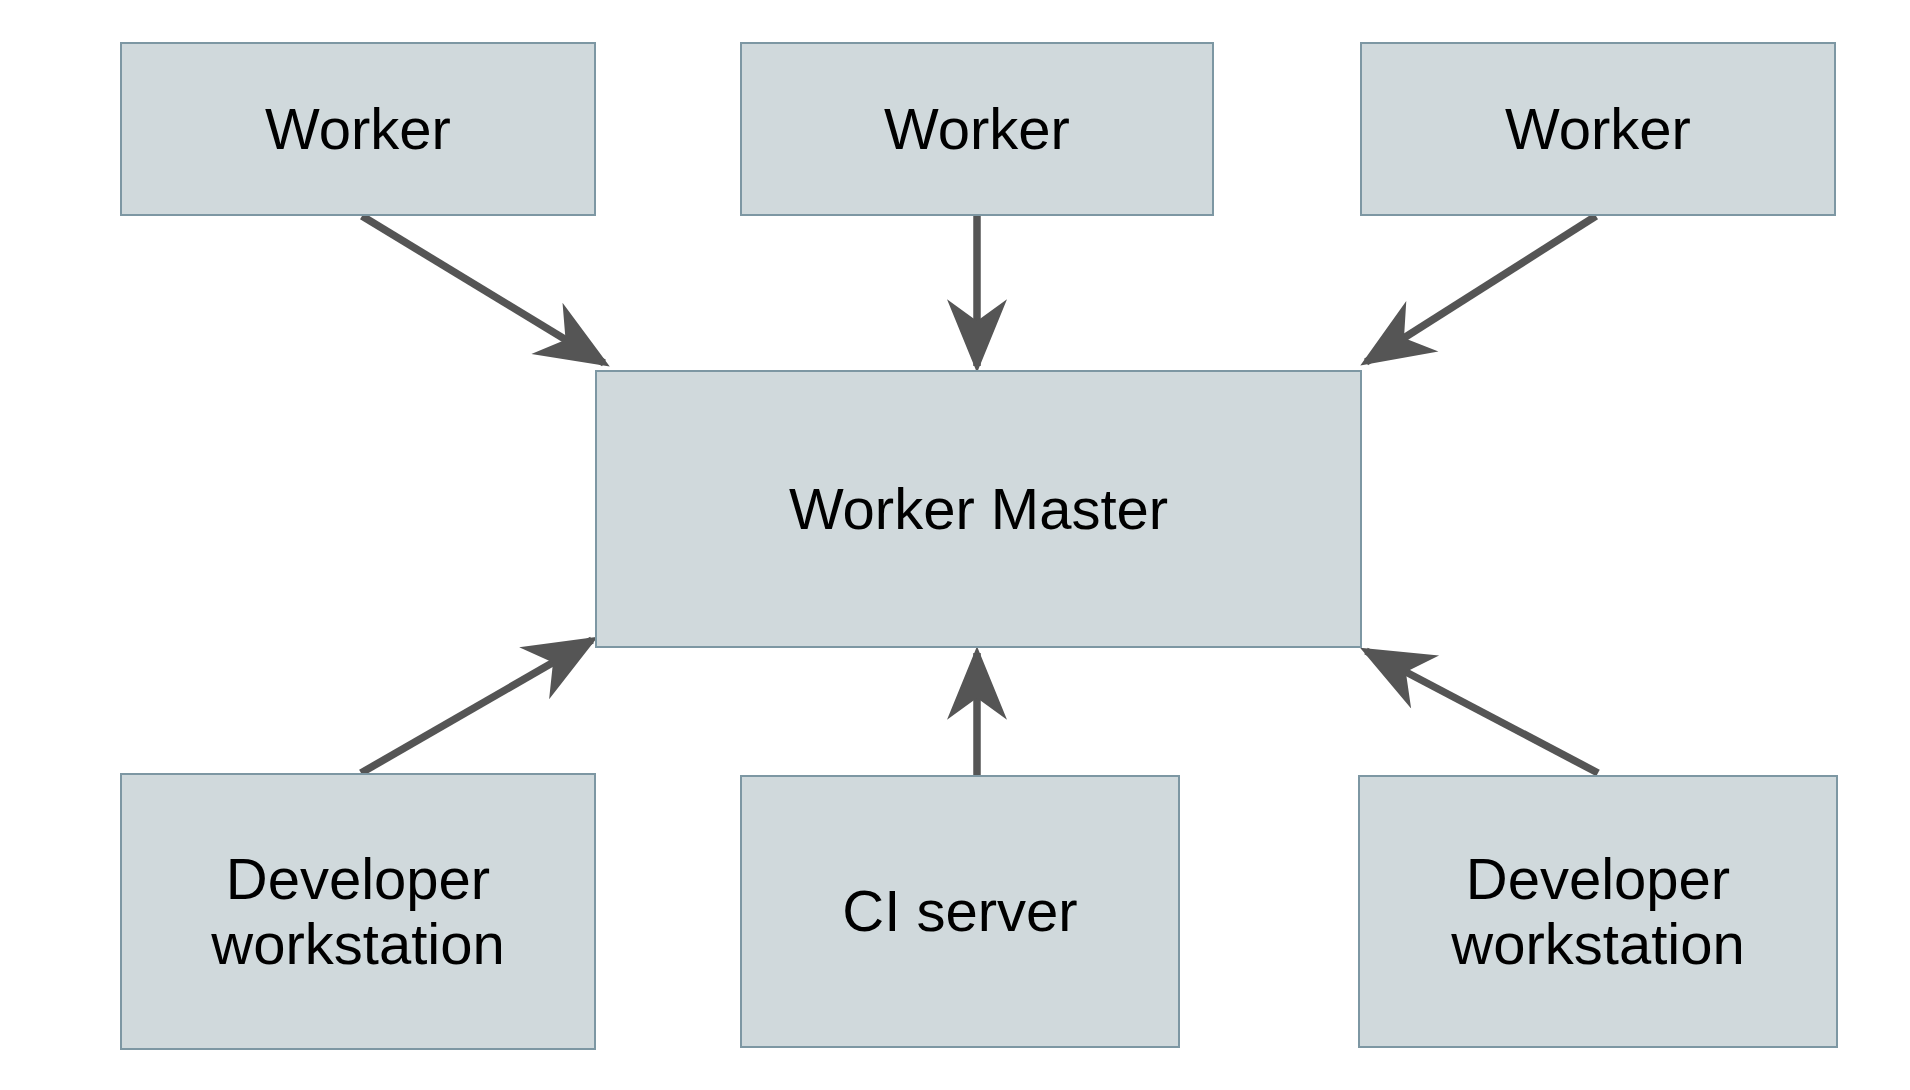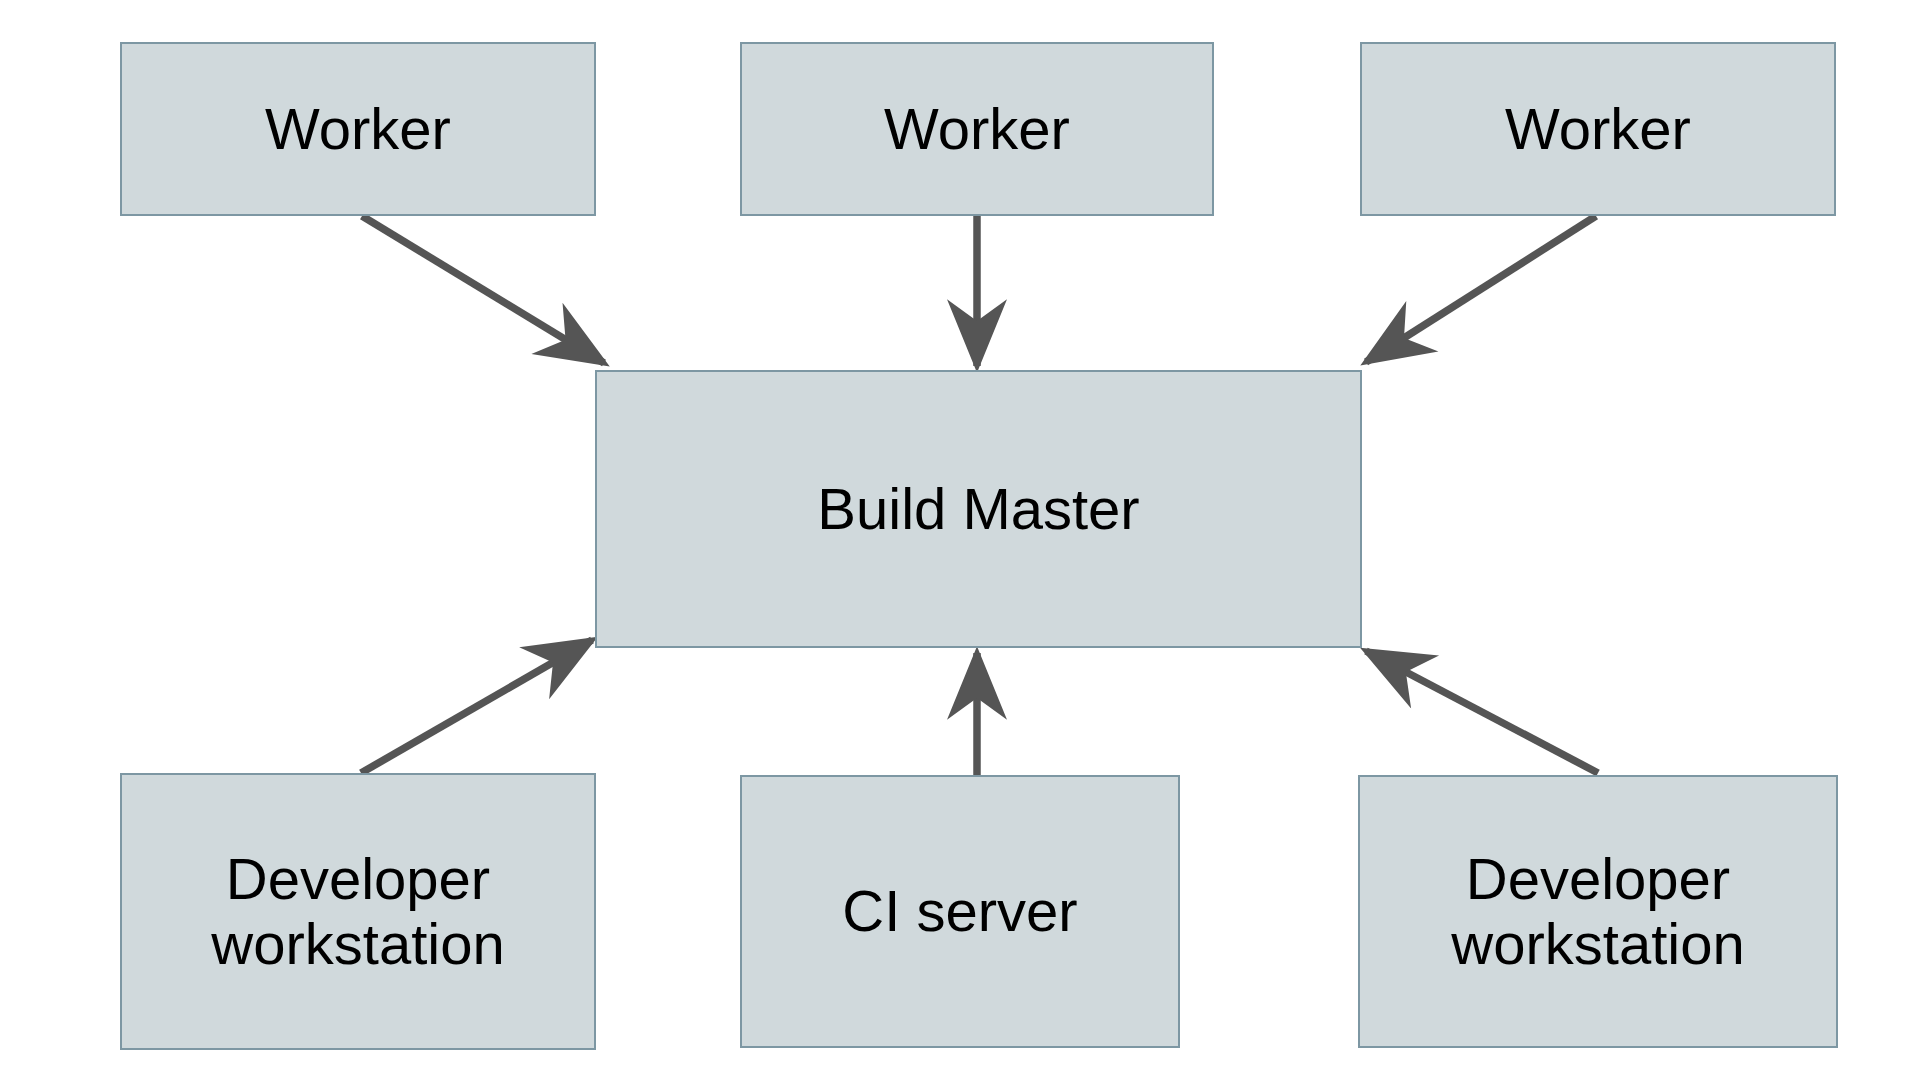--- a/index.html
+++ b/index.html
@@ -84,21 +84,21 @@
 
   <div class="node" id="node-worker-2">
     <span class="node-label">Worker</span>
   </div>
 
   <div class="node" id="node-worker-3">
     <span class="node-label">Worker</span>
   </div>
 
   <div class="node" id="node-build-master">
-    <span class="node-label">Build Master</span>
+    <span class="node-label">Worker Master</span>
   </div>
 
   <div class="node" id="node-dev-workstation-left">
     <span class="node-label">Developer
 workstation</span>
   </div>
 
   <div class="node" id="node-ci-server">
     <span class="node-label">CI server</span>
   </div>

